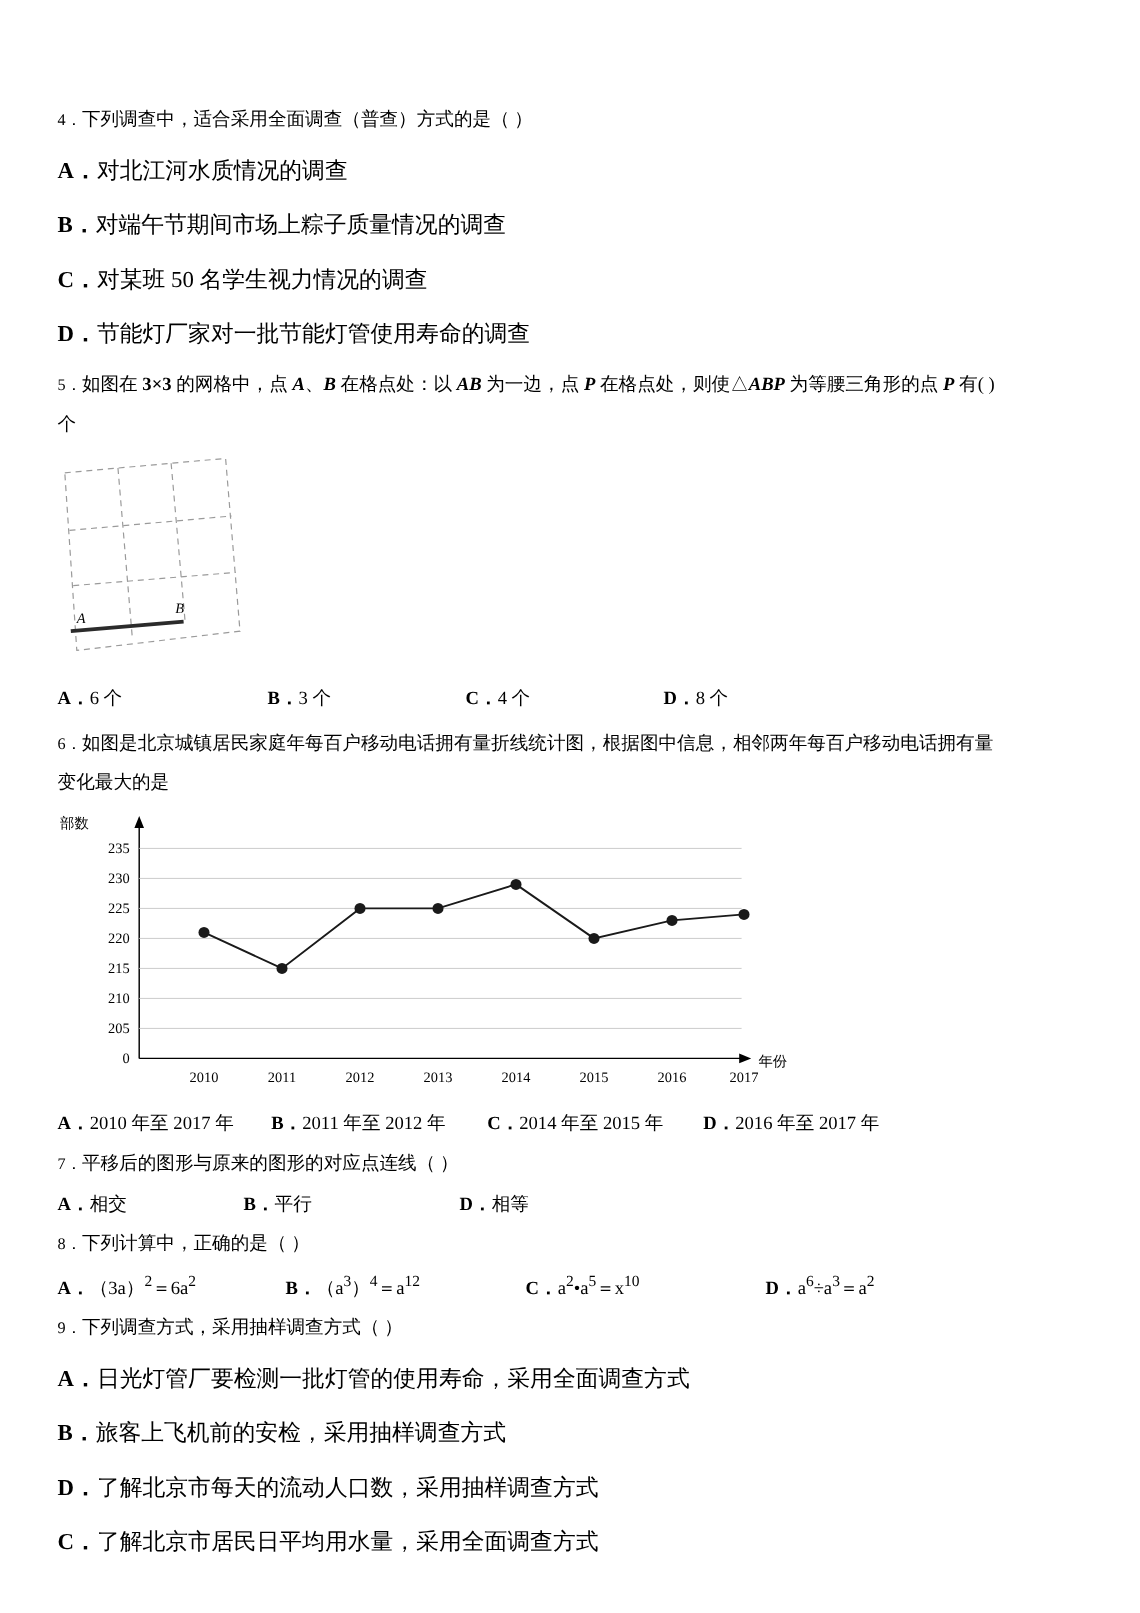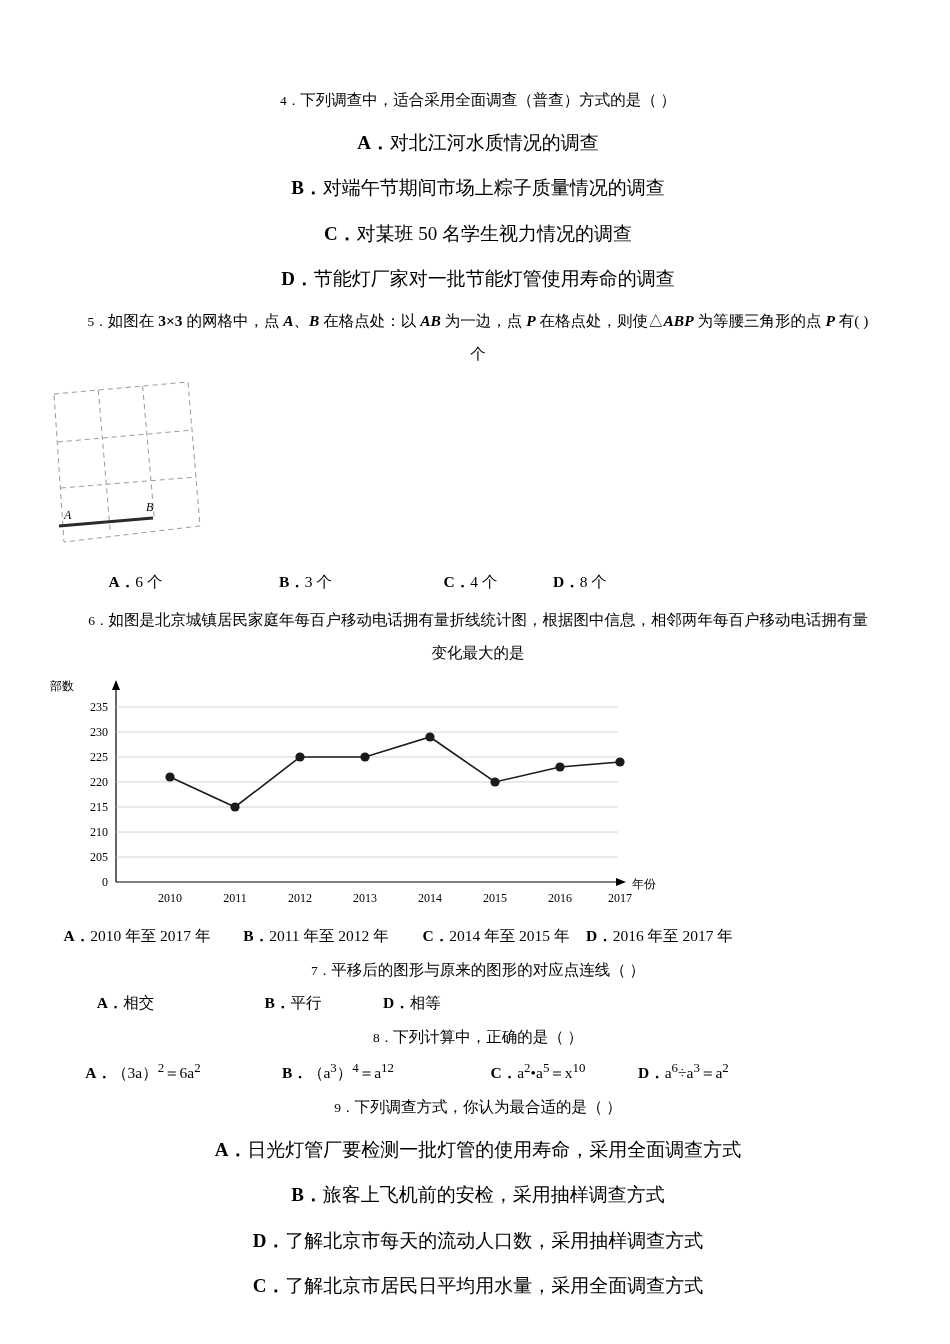--- a/index.html
+++ b/index.html
@@ -13,21 +13,20 @@
     font-family: "Liberation Serif", serif;
     color: #000000;
     position: relative;
   }
   .page {
     position: relative;
     width: 940px;
     height: 1344px;
     padding: 0;
     box-sizing: border-box;
-    text-align: center;
   }
   .content {
     position: absolute;
     left: 48px;
     top: 88px;
     width: 860px;
   }
   .q-line {
     font-size: 15.5px;
     line-height: 1.55;
@@ -205,21 +204,21 @@
       <p class="q-line"><span class="q-num">8．</span><span>下列计算中，正确的是（      ）</span></p>
       <div class="opt-row">
         <div style="width:190px"><span class="opt-label">A．</span><span>（3a）<sup>2</sup>＝6a<sup>2</sup></span></div>
         <div style="width:200px"><span class="opt-label">B．</span><span>（a<sup>3</sup>）<sup>4</sup>＝a<sup>12</sup></span></div>
         <div style="width:200px"><span class="opt-label">C．</span><span>a<sup>2</sup>•a<sup>5</sup>＝x<sup>10</sup></span></div>
         <div><span class="opt-label">D．</span><span>a<sup>6</sup>÷a<sup>3</sup>＝a<sup>2</sup></span></div>
       </div>
     </div>
 
     <div>
-      <p class="q-line"><span class="q-num">9．</span><span>下列调查方式，你认为最合适的是（      ）</span></p>
+      <p class="q-line"><span class="q-num">9．</span><span>下列调查方式，采用抽样调查方式（      ）</span></p>
       <p class="opt"><span class="opt-label">A．</span><span>日光灯管厂要检测一批灯管的使用寿命，采用全面调查方式</span></p>
       <p class="opt"><span class="opt-label">B．</span><span>旅客上飞机前的安检，采用抽样调查方式</span></p>
       <p class="opt"><span class="opt-label">D．</span><span>了解北京市每天的流动人口数，采用抽样调查方式</span></p>
       <p class="opt"><span class="opt-label">C．</span><span>了解北京市居民日平均用水量，采用全面调查方式</span></p>
     </div>
 
   </div>
 </div>
 
 </body></html>

